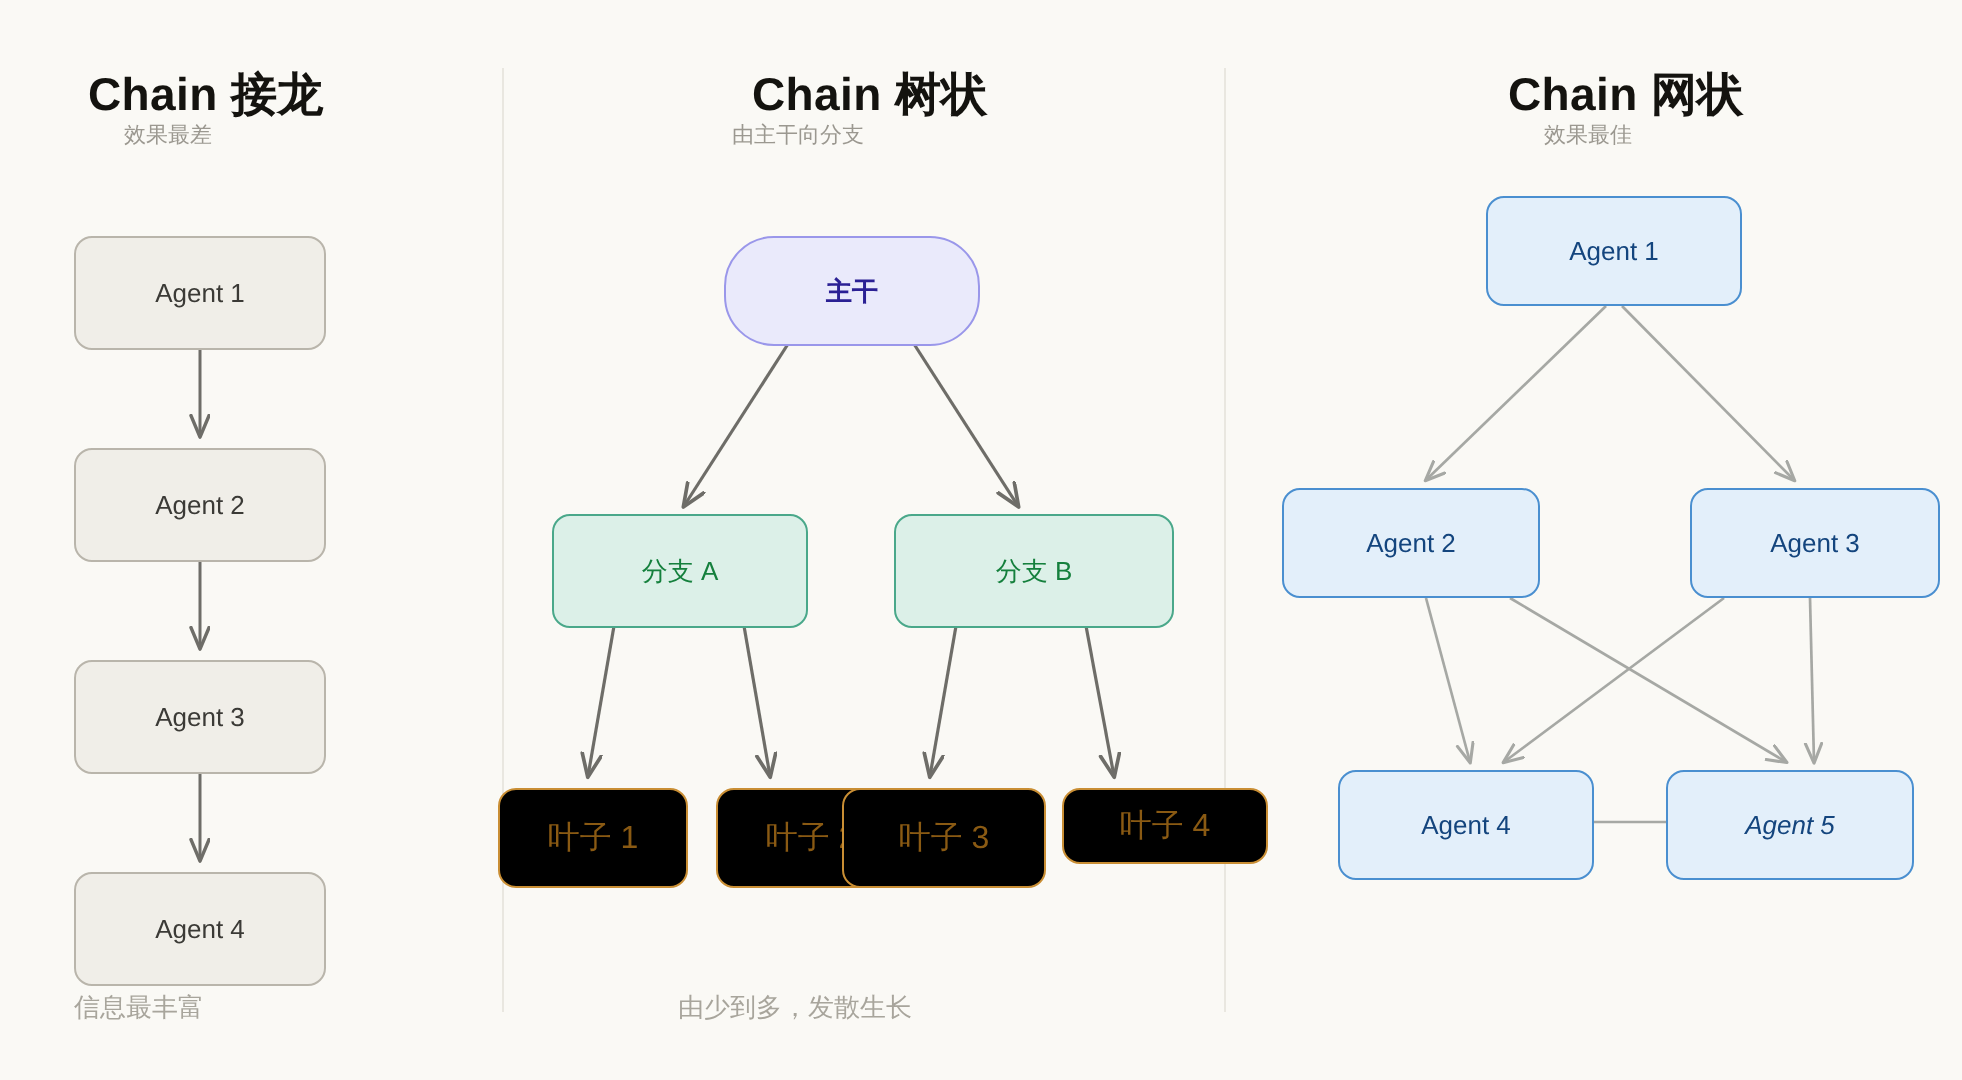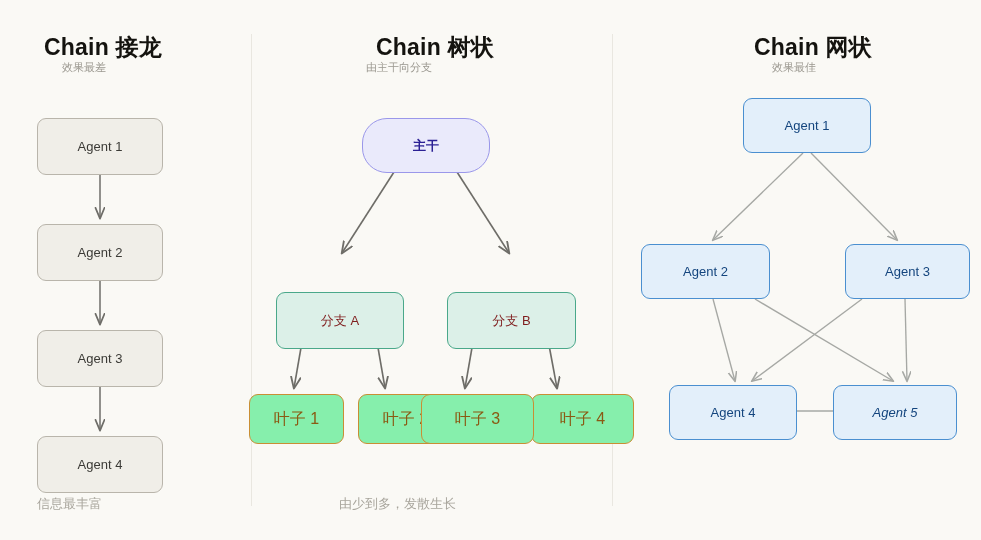--- a/index.html
+++ b/index.html
@@ -74,25 +74,24 @@
   .node.root {
     background: #eaeafb;
     border-color: #9a97ea;
     color: #2b2094;
     font-weight: bold;
     border-radius: 25px;
   }
   .node.branch {
     background: #dcf0e8;
     border-color: #4aa88a;
-    color: #7f1d1d;
-    margin-top: 35px;
+    color: #15803d;
   }
   .node.leaf {
-    background: #86efac;
+    background: #000000;
     border-color: #c98e34;
     color: #8a5a13;
     font-size: 16px;
   }
   .node.mesh {
     background: #e3effa;
     border-color: #4a8fd0;
     color: #14457e;
   }
   .node.leaf-2 { z-index: 2; }
@@ -161,26 +160,26 @@
   <div class="node chain" style="left:37px; top:436px; width:126px; height:57px;">Agent 4</div>
 
   <div class="col-footer" style="left:37px; top:495px;">信息最丰富</div>
 
   <div class="col-title" style="left:376px; top:32px;">Chain 树状</div>
   <div class="col-subtitle" style="left:366px; top:60px;">由主干向分支</div>
 
   <div class="node root" style="left:362px; top:118px; width:128px; height:55px;">主干</div>
 
   <div class="node branch" style="left:276px; top:257px; width:128px; height:57px;">分支 A</div>
-  <div class="node branch" style="left:447px; top:257px; width:129px; height:57px;">分支 B</div>
+  <div class="node branch" style="left:447px; top:257px; width:140px; height:57px;">分支 B</div>
 
   <div class="node leaf" style="left:249px; top:394px; width:95px; height:50px;">叶子 1</div>
   <div class="node leaf leaf-2" style="left:358px; top:394px; width:95px; height:50px;">叶子 2</div>
-  <div class="node leaf leaf-3" style="left:421px; top:394px; width:113px; height:50px;">叶子 3</div>
-  <div class="node leaf" style="left:531px; top:394px; width:103px; height:50px;">叶子 4</div>
+  <div class="node leaf leaf-3" style="left:421px; top:394px; width:102px; height:50px;">叶子 3</div>
+  <div class="node leaf" style="left:531px; top:394px; width:103px; height:38px;">叶子 4</div>
 
   <div class="col-footer" style="left:339px; top:495px;">由少到多，发散生长</div>
 
   <div class="col-title" style="left:754px; top:32px;">Chain 网状</div>
   <div class="col-subtitle" style="left:772px; top:60px;">效果最佳</div>
 
   <div class="node mesh" style="left:743px; top:98px; width:128px; height:55px;">Agent 1</div>
   <div class="node mesh" style="left:641px; top:244px; width:129px; height:55px;">Agent 2</div>
   <div class="node mesh" style="left:845px; top:244px; width:125px; height:55px;">Agent 3</div>
   <div class="node mesh" style="left:669px; top:385px; width:128px; height:55px;">Agent 4</div>

